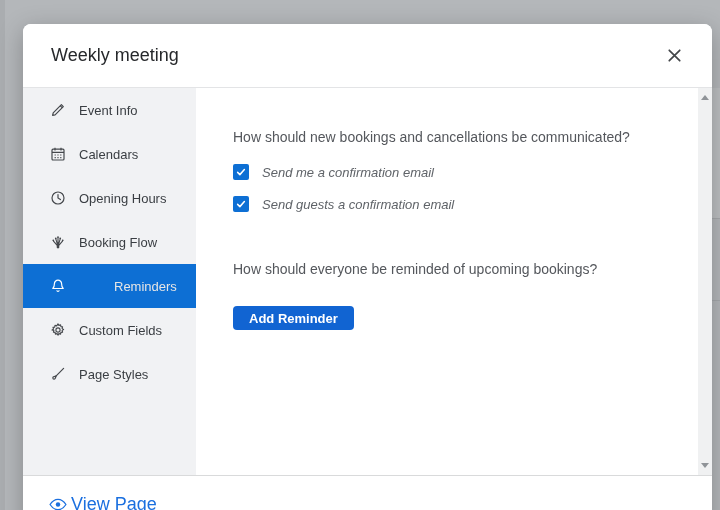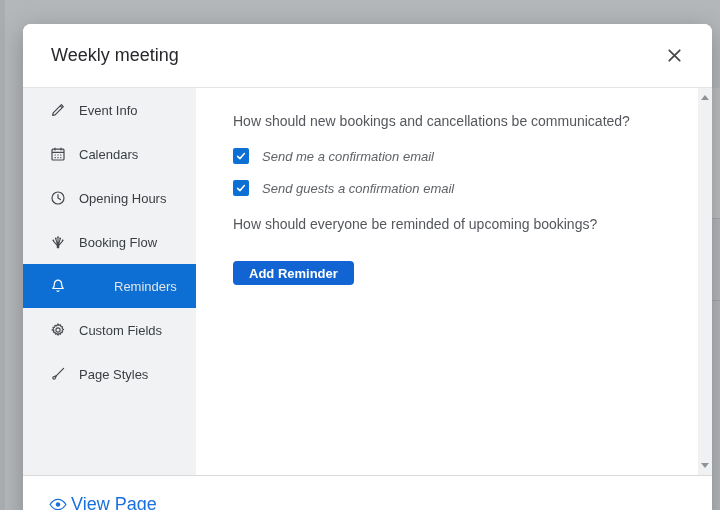--- a/index.html
+++ b/index.html
@@ -34,29 +34,29 @@
   .sidebar{flex:0 0 173px;width:173px;background:#f1f2f4;}
   .side-item{
     height:44px;display:flex;align-items:center;gap:13px;padding-left:26px;
     font-size:13px;color:#3a3e43;cursor:pointer;user-select:none;
   }
   .side-item .side-icon{width:17px;height:17px;display:flex;align-items:center;justify-content:center;color:#45484c;}
   .side-item.selected{background:var(--accent,#0d6fd4);color:#e5e5e5;gap:48px;}
   .side-item.selected .side-icon{color:#fff;}
 
   .content{flex:1;position:relative;background:#fff;padding:24px 56px 0 37px;min-width:0;}
-  .question{font-size:14px;color:#54575c;line-height:18px;}
+  .question{font-size:14px;color:#54575c;line-height:18px;margin-top:16px;}
   .cb-row{display:flex;align-items:center;gap:13px;margin-top:16px;}
   .cb-row:first-of-type{margin-top:18px;}
   .checkbox{
     width:16px;height:16px;flex:0 0 16px;border-radius:2px;background:var(--accent,#0d6fd4);
     display:flex;align-items:center;justify-content:center;cursor:pointer;
   }
   .cb-label{font-size:13px;color:#5f6368;font-style:italic;}
-  .question.second{margin-top:19px;}
+  .question.second{margin-top:48px;}
   .add-btn{
     margin-top:28px;height:24px;padding:0 16px;border:none;border-radius:4px;
     background:var(--btn,#1164d2);color:#fff;font-size:13px;font-weight:700;
     font-family:inherit;display:inline-flex;align-items:center;cursor:pointer;
   }
 
   
   .scrollbar{position:absolute;top:0;right:0;bottom:0;width:14px;background:#f0f1f2;}
   .sb-arrow{position:absolute;left:3px;width:0;height:0;cursor:pointer;
     border-left:4px solid transparent;border-right:4px solid transparent;}

